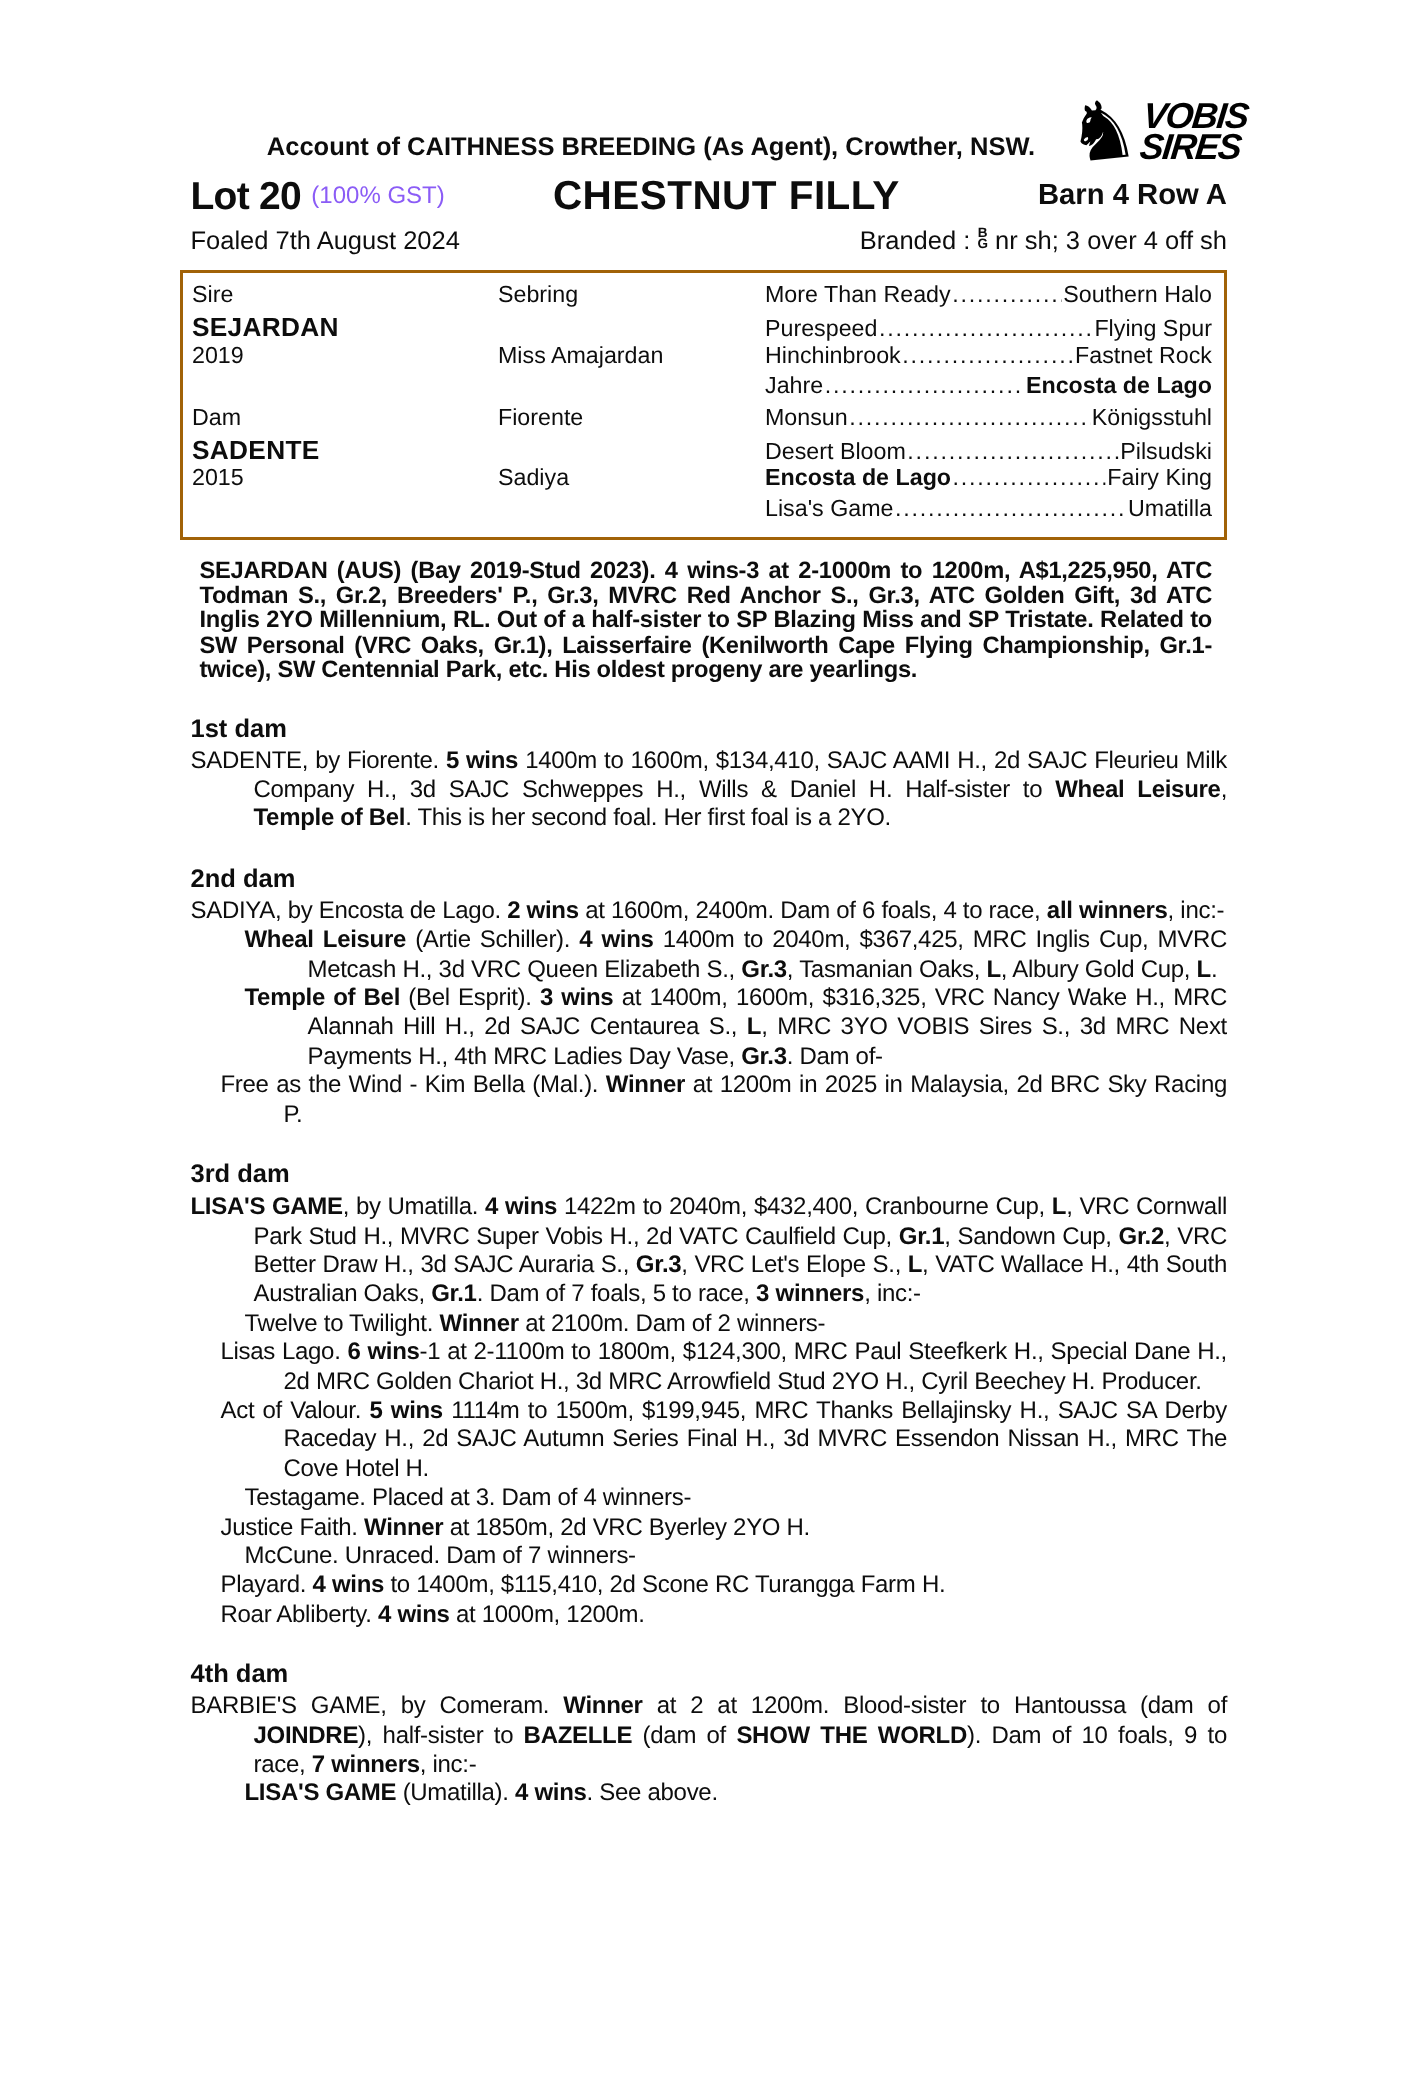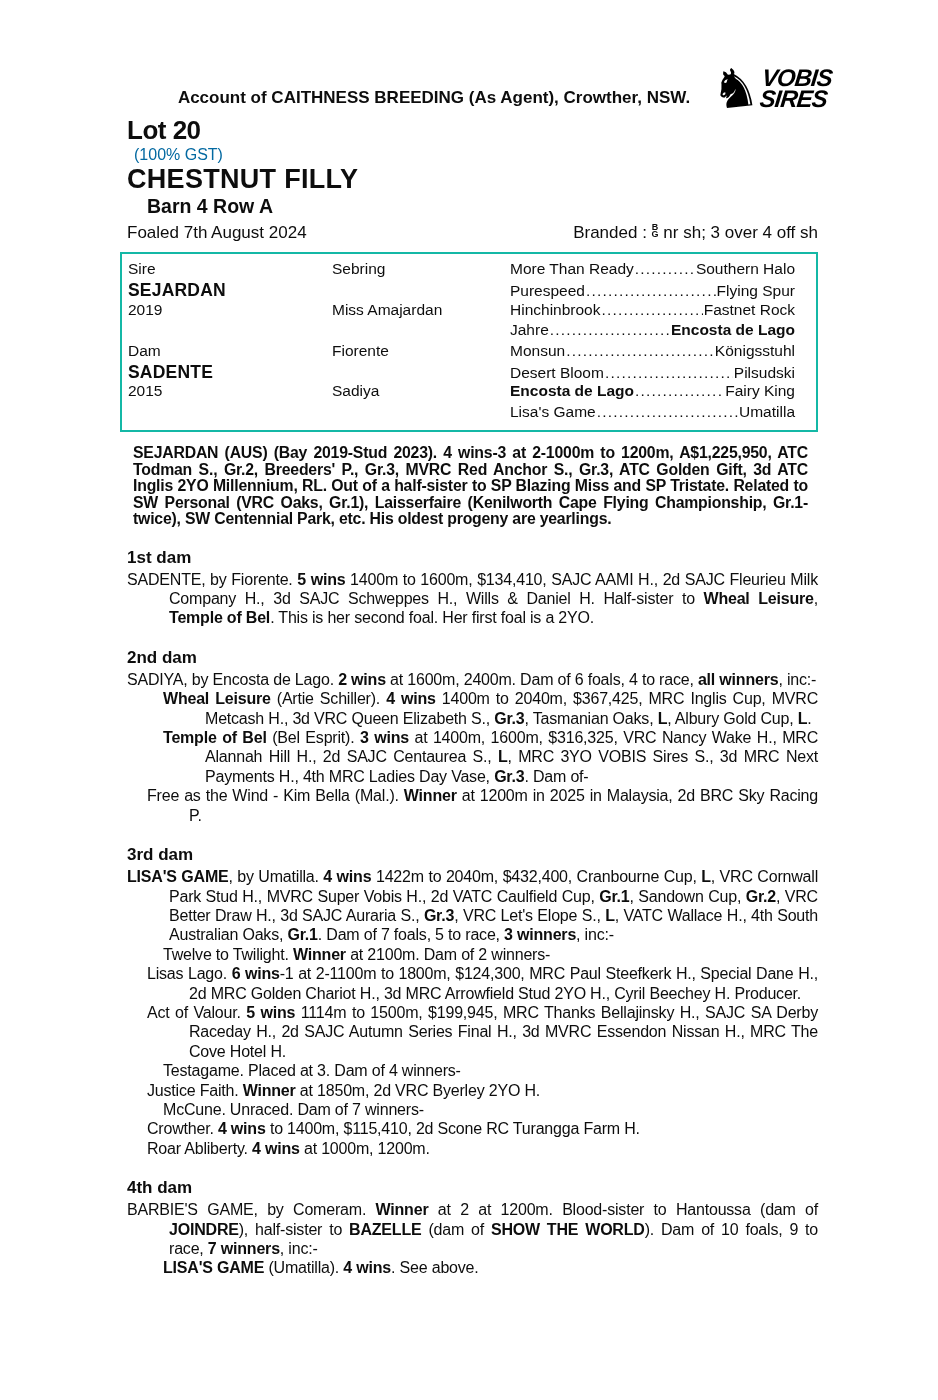--- a/index.html
+++ b/index.html
@@ -50,27 +50,26 @@
   }
   .account {
     font-weight: bold;
     font-size: 17px;
     text-align: center;
     padding-right: 70px;
     white-space: nowrap;
   }
   .lot-row {
     display: flex;
-    align-items: flex-start;
+    align-items: center;
     margin-top: 7px;
     padding-left: 7px;
-    flex-direction: column;
   }
   .lot-label { font-size: 26px; font-weight: bold; letter-spacing: -0.5px; white-space: nowrap; }
-  .gst { font-size: 16px; color: #0369a1; margin-left: 7px; white-space: nowrap; }
+  .gst { font-size: 16px; color: #8b5cf6; margin-left: 7px; white-space: nowrap; }
   .title { flex: 1; text-align: center; font-size: 27px; font-weight: bold; letter-spacing: 0.3px; white-space: nowrap; }
   .barn { font-size: 19.5px; font-weight: bold; white-space: nowrap; margin-left: 20px; }
   .foaled-row {
     display: flex;
     justify-content: space-between;
     align-items: baseline;
     font-size: 17px;
     margin-top: 5px;
     padding-left: 7px;
   }
@@ -79,22 +78,22 @@
     vertical-align: 1px;
     text-align: center;
     font-size: 9px;
     line-height: 7.5px;
     font-weight: bold;
   }
 
   
   .ped-table {
     margin-top: 9px;
-    border: 2px solid #14b8a6;
-    padding: 6px 21px 7px 6px;
+    border: 2px solid #a16207;
+    padding: 6px 8px 7px 6px;
   }
   .ped-row {
     display: flex;
     align-items: baseline;
     height: 20.4px;
     font-size: 15.5px;
     white-space: nowrap;
   }
   .ped-c1 { width: 204px; flex: none; }
   .ped-c2 { width: 178px; flex: none; }
@@ -253,21 +252,21 @@
         </div>
         <div class="section">
           <h3 class="dam-heading">3rd dam</h3>
           <p class="para indent-0"><span class="b">LISA'S GAME</span><span>, by Umatilla. </span><span class="b">4 wins</span><span> 1422m to 2040m, $432,400, Cranbourne Cup, </span><span class="b">L</span><span>, VRC Cornwall Park Stud H., MVRC Super Vobis H., 2d VATC Caulfield Cup, </span><span class="b">Gr.1</span><span>, Sandown Cup, </span><span class="b">Gr.2</span><span>, VRC Better Draw H., 3d SAJC Auraria S., </span><span class="b">Gr.3</span><span>, VRC Let's Elope S., </span><span class="b">L</span><span>, VATC Wallace H., 4th South Australian Oaks, </span><span class="b">Gr.1</span><span>. Dam of 7 foals, 5 to race, </span><span class="b">3 winners</span><span>, inc:-</span></p>
           <p class="para indent-1"><span>Twelve to Twilight. </span><span class="b">Winner</span><span> at 2100m. Dam of 2 winners-</span></p>
           <p class="para indent-2"><span>Lisas Lago. </span><span class="b">6 wins</span><span>-1 at 2-1100m to 1800m, $124,300, MRC Paul Steefkerk H., Special Dane H., 2d MRC Golden Chariot H., 3d MRC Arrowfield Stud 2YO H., Cyril Beechey H. Producer.</span></p>
           <p class="para indent-2"><span>Act of Valour. </span><span class="b">5 wins</span><span> 1114m to 1500m, $199,945, MRC Thanks Bellajinsky H., SAJC SA Derby Raceday H., 2d SAJC Autumn Series Final H., 3d MVRC Essendon Nissan H., MRC The Cove Hotel H.</span></p>
           <p class="para indent-1"><span>Testagame. Placed at 3. Dam of 4 winners-</span></p>
           <p class="para indent-2"><span>Justice Faith. </span><span class="b">Winner</span><span> at 1850m, 2d VRC Byerley 2YO H.</span></p>
           <p class="para indent-1"><span>McCune. Unraced. Dam of 7 winners-</span></p>
-          <p class="para indent-2"><span>Crowther. </span><span class="b">4 wins</span><span> to 1400m, $115,410, 2d Scone RC Turangga Farm H.</span></p>
+          <p class="para indent-2"><span>Playard. </span><span class="b">4 wins</span><span> to 1400m, $115,410, 2d Scone RC Turangga Farm H.</span></p>
           <p class="para indent-2"><span>Roar Abliberty. </span><span class="b">4 wins</span><span> at 1000m, 1200m.</span></p>
         </div>
         <div class="section">
           <h3 class="dam-heading">4th dam</h3>
           <p class="para indent-0"><span>BARBIE'S GAME, by Comeram. </span><span class="b">Winner</span><span> at 2 at 1200m. Blood-sister to Hantoussa (dam of </span><span class="b">JOINDRE</span><span>), half-sister to </span><span class="b">BAZELLE</span><span> (dam of </span><span class="b">SHOW THE WORLD</span><span>). Dam of 10 foals, 9 to race, </span><span class="b">7 winners</span><span>, inc:-</span></p>
           <p class="para indent-1"><span class="b">LISA'S GAME</span><span> (Umatilla). </span><span class="b">4 wins</span><span>. See above.</span></p>
         </div>
       </div>
 
   </div>

